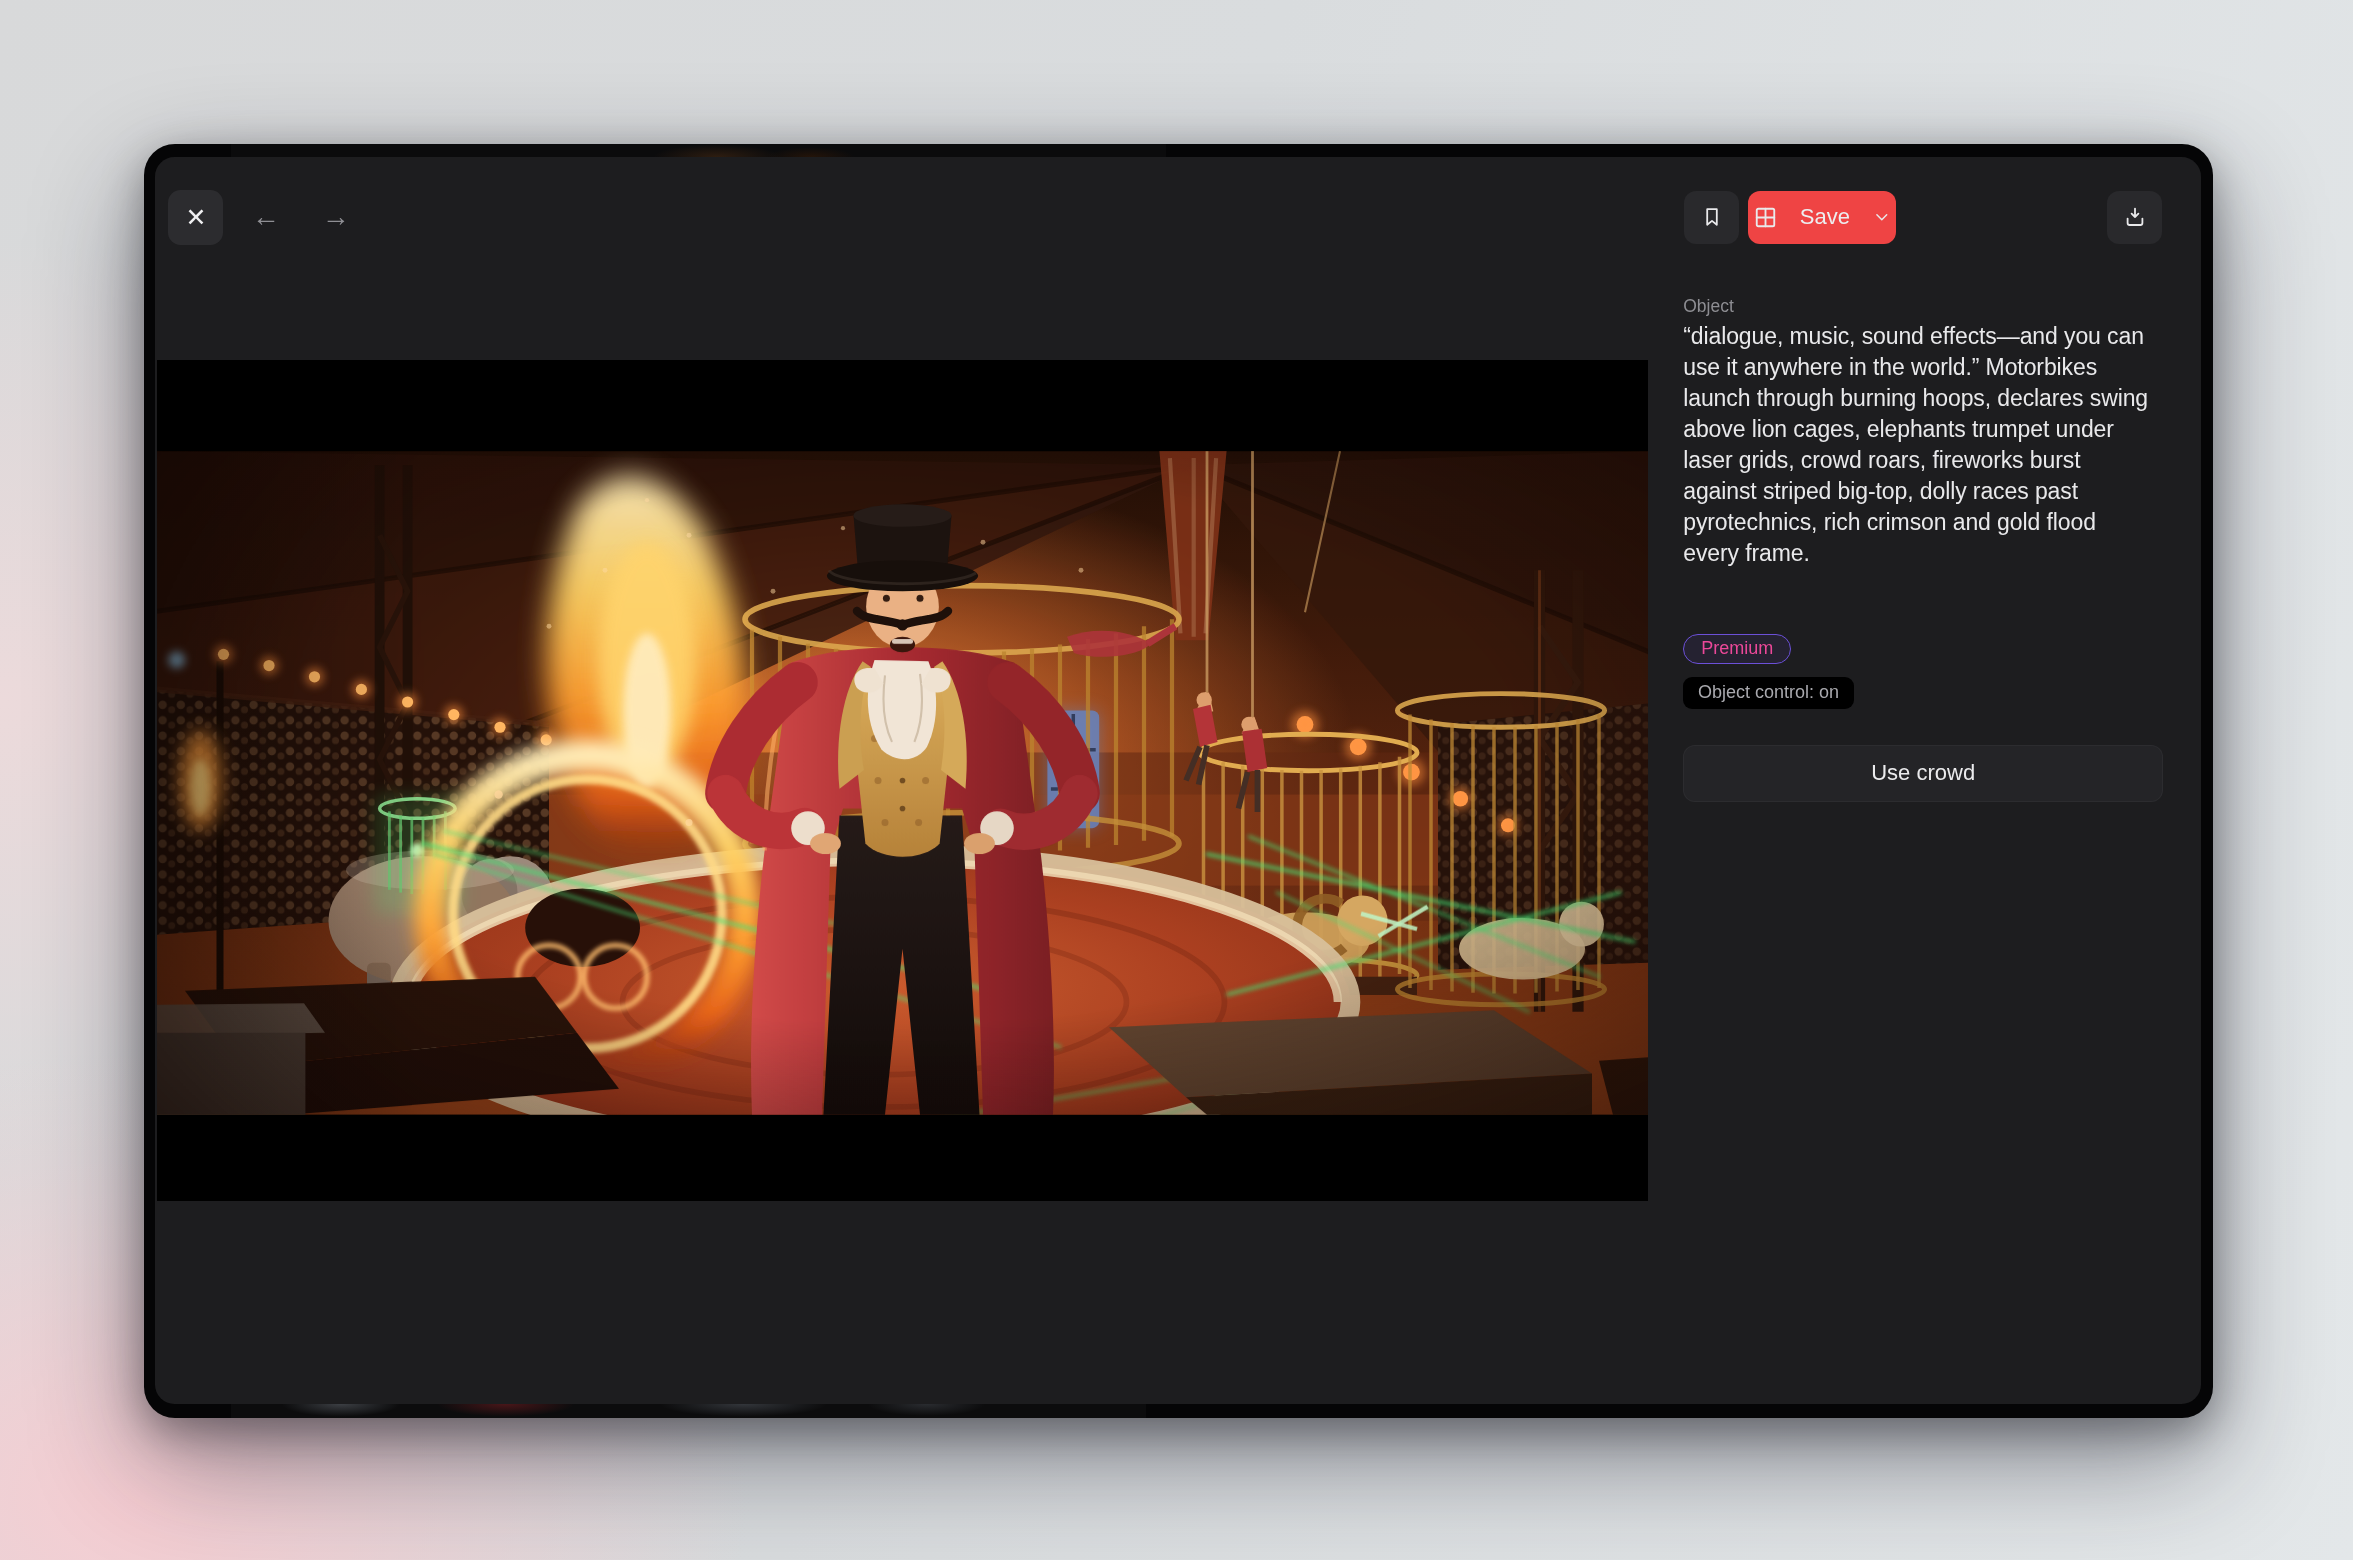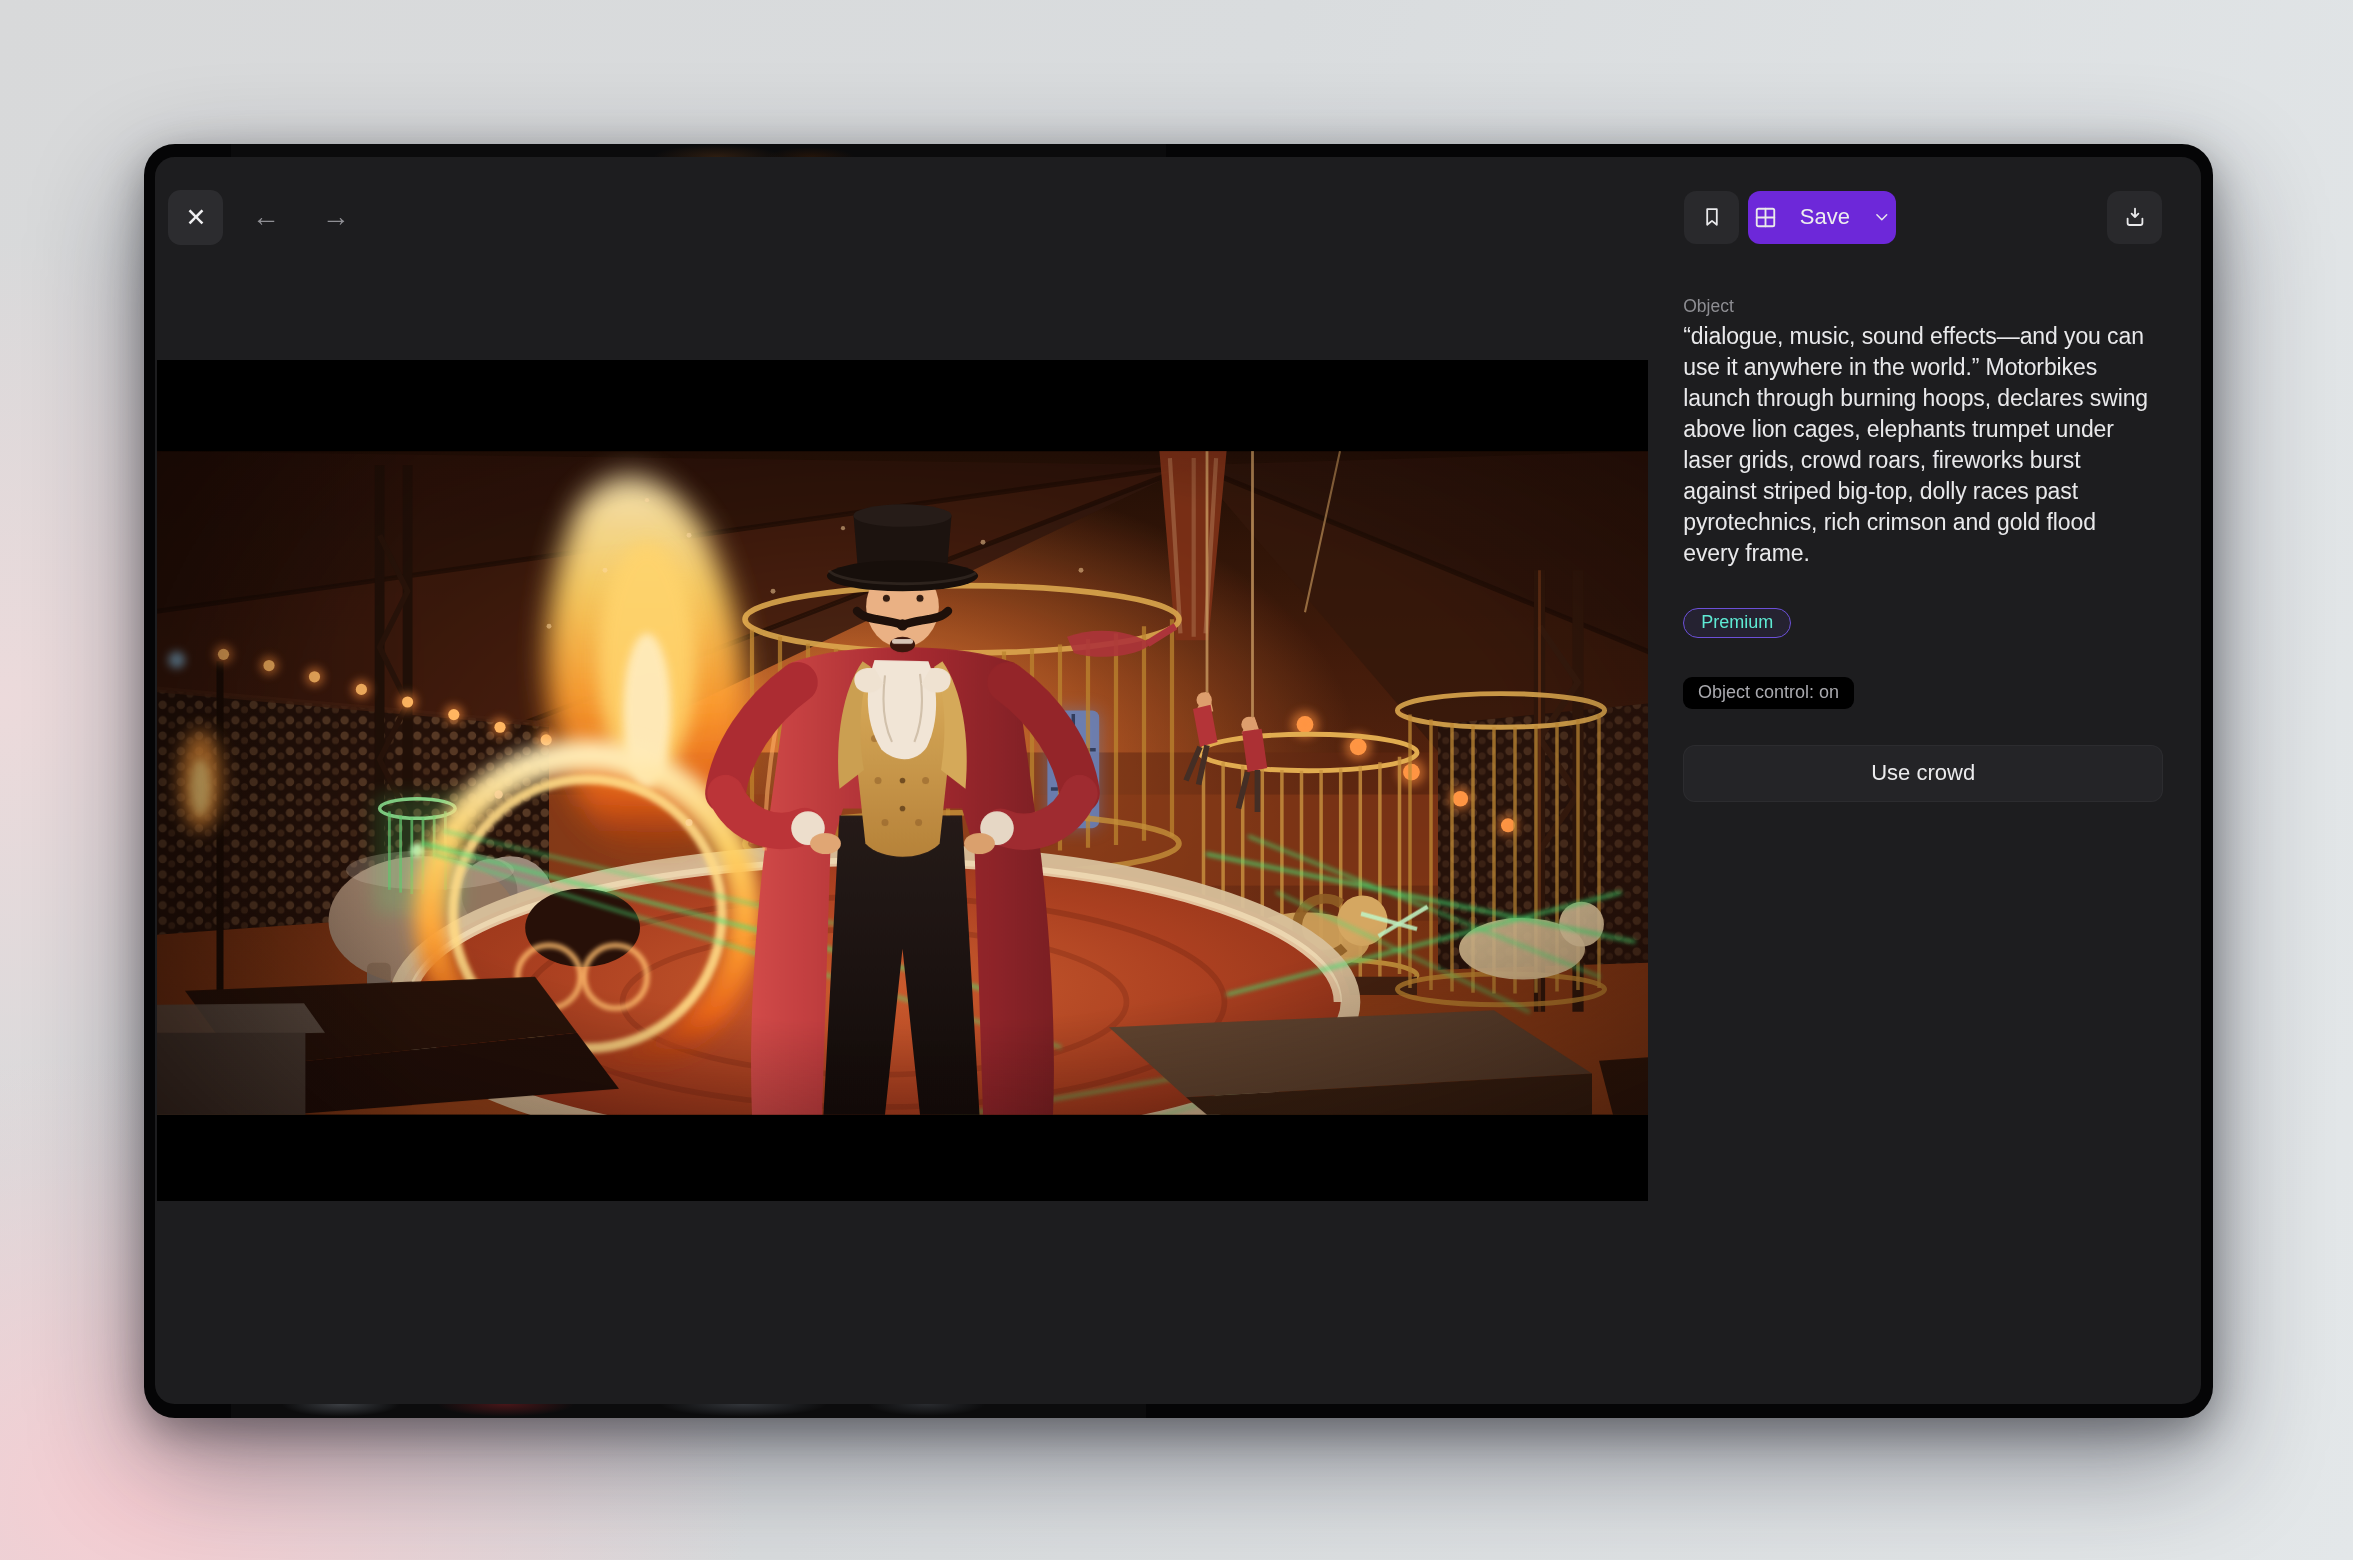--- a/index.html
+++ b/index.html
@@ -40,35 +40,35 @@
   .close-btn{left:13.3px; top:33px; width:55px; height:55px; font-size:25px;}
   .nav-btn{position:absolute; top:33px; width:55px; height:55px; background:transparent;
     border:none; color:#8f8f94; font-size:28px; display:flex; align-items:center; justify-content:center; cursor:pointer;}
   .nav-back{left:83px;} .nav-fwd{left:153px;}
   
   .hdr-sq{top:34px; width:55px; height:53px; border-radius:12px; background:#29292c;}
   .bookmark-btn{left:1529px;}
   .download-btn{left:1952px;}
   .save-btn{
     position:absolute; left:1593px; top:34px; width:148px; height:53px;
-    background:#6d28d9; border:none; border-radius:12px; cursor:pointer;
+    background:#ef4444; border:none; border-radius:12px; cursor:pointer;
     display:flex; align-items:center; justify-content:center; gap:22px;
     color:#ededef; font-size:22px; font-family:inherit;
   }
   .save-btn svg{flex:0 0 auto;}
   
   .media{position:absolute; left:2.1px; top:203px; width:1491px; height:841px; background:#000;}
   .media svg{display:block;}
   .prompt-label{position:absolute; left:1528px; top:139px; font-size:17.5px; color:#8d8d92;}
   .prompt-text{position:absolute; left:1528px; top:164px; width:490px; font-size:23px;
     line-height:31px; color:#e9e9eb; letter-spacing:-0.1px;}
   .badge-premium{
-    position:absolute; left:1528px; top:451px; height:28px; padding:0 17px;
+    position:absolute; left:1528px; top:477px; height:28px; padding:0 17px;
     display:inline-flex; align-items:center; border:1.4px solid #6c50d8; border-radius:16px;
-    color:#5eead4; font-size:18px; background:rgba(108,80,216,0.10);
+    color:#ec4899; font-size:18px; background:rgba(108,80,216,0.10);
   }
   .badge-object{
     position:absolute; left:1528px; top:520px; height:32px; padding:0 14.7px;
     display:inline-flex; align-items:center; background:#000000; border-radius:9px;
     color:#a9a9ae; font-size:18px;
   }
   .use-prompt-btn{
     position:absolute; left:1528px; top:588px; width:480px; height:57px;
     background:#242427; border:0.7px solid rgba(255,255,255,0.04); border-radius:12px;
     color:#ebebed; font-size:22px; font-family:inherit; cursor:pointer;

